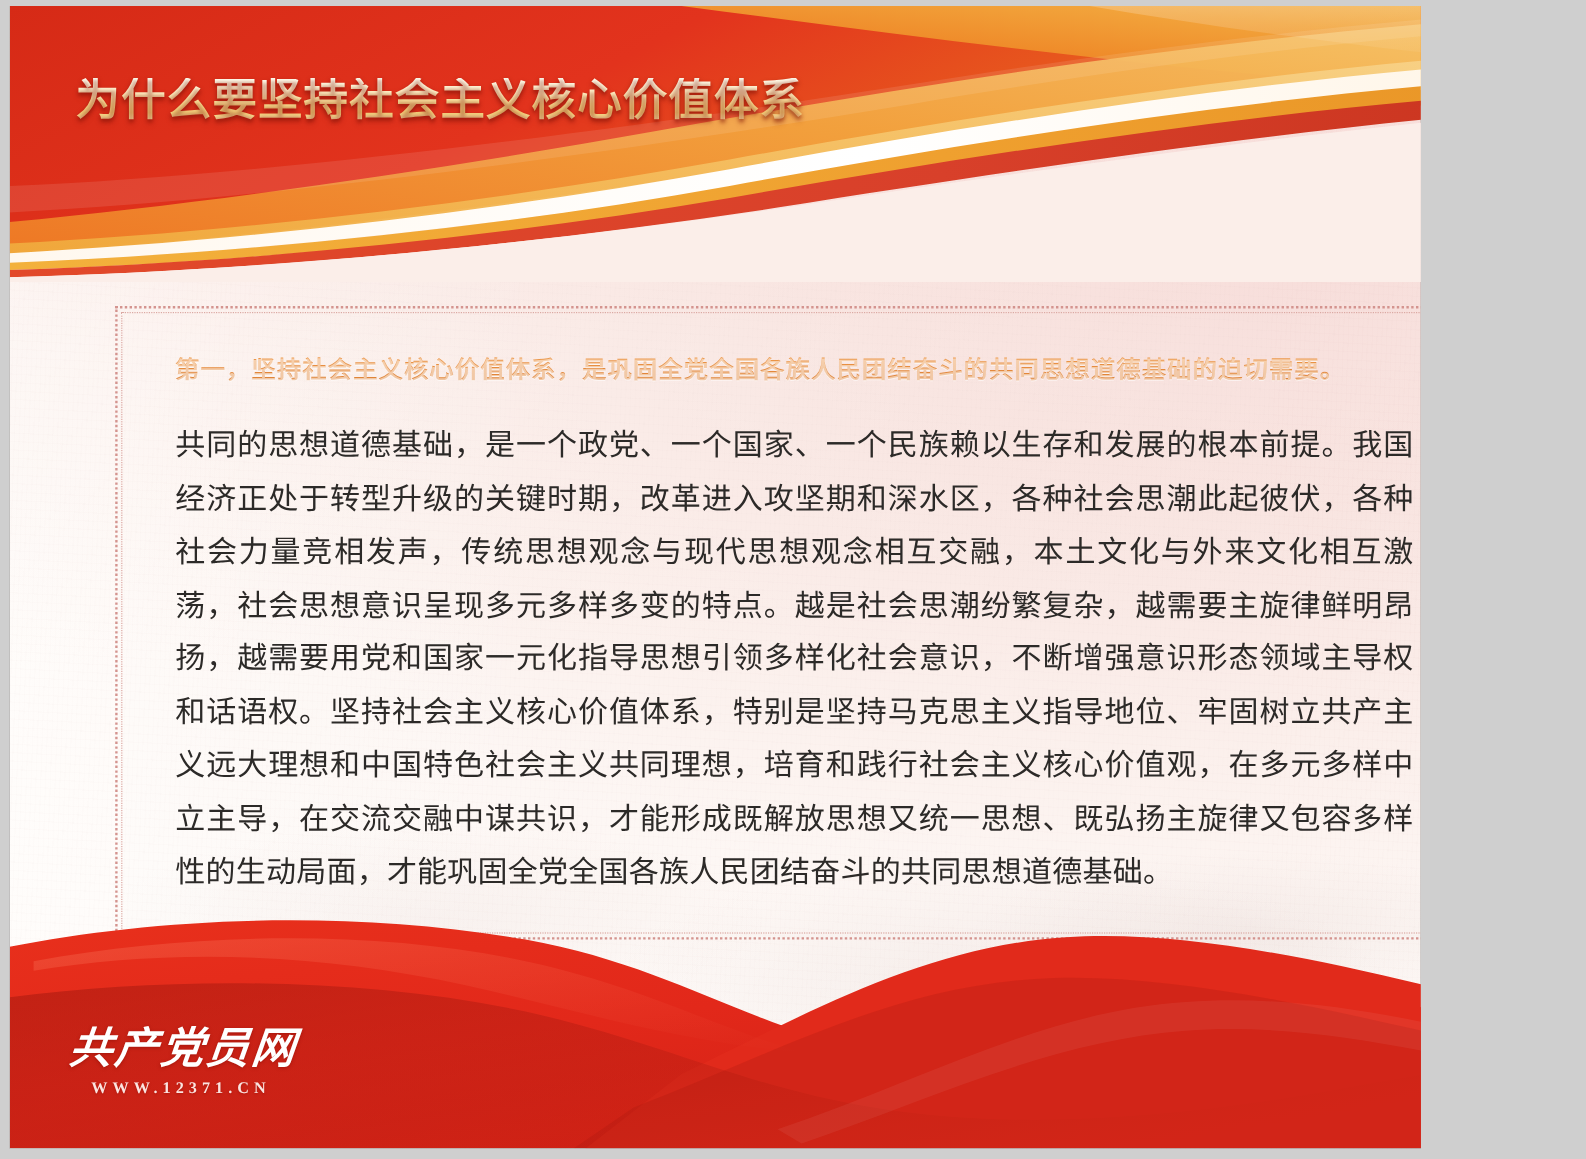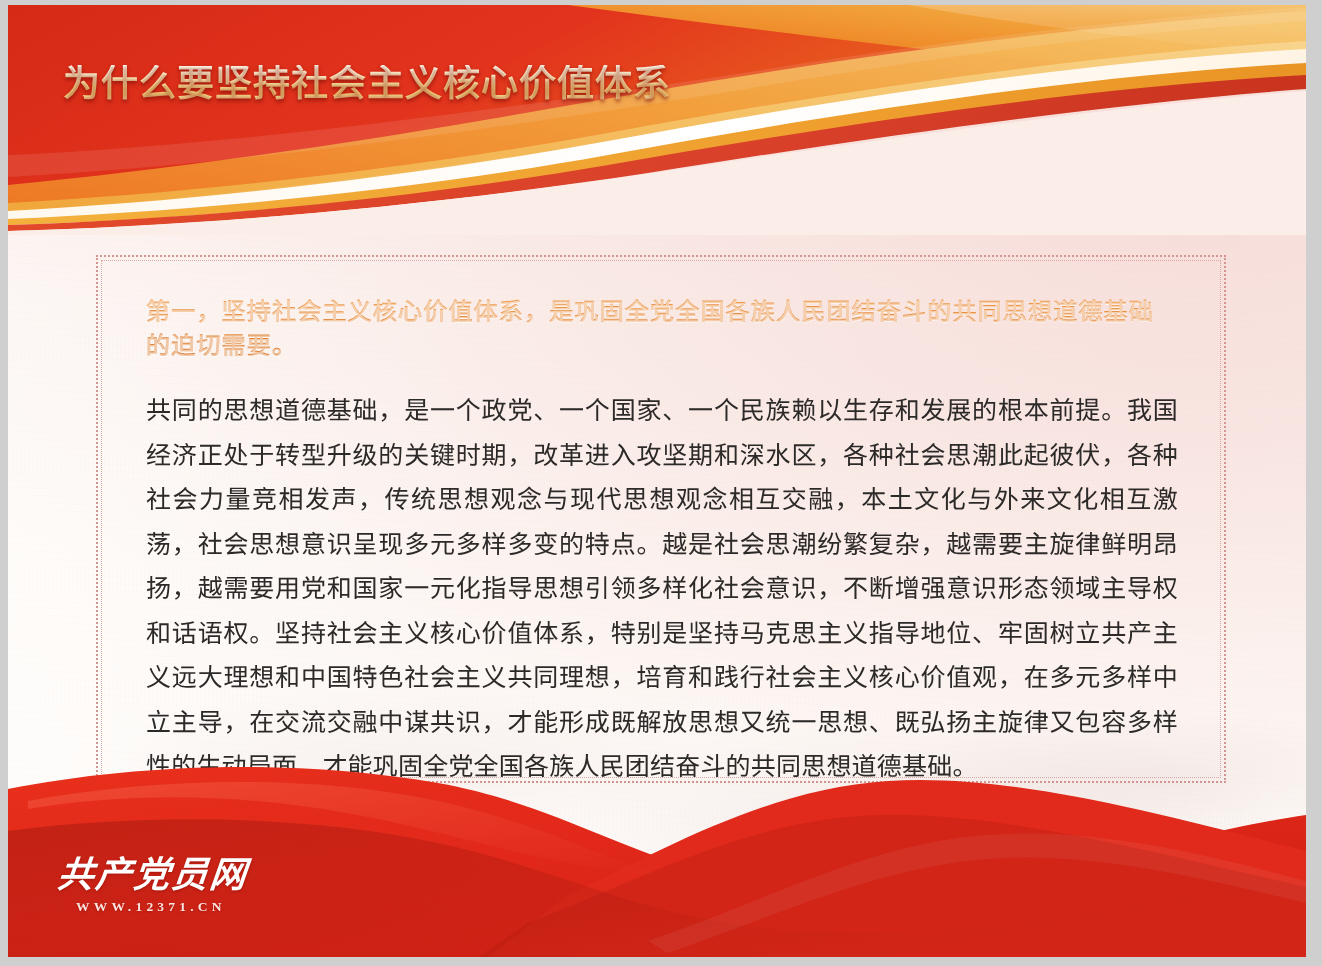--- a/index.html
+++ b/index.html
@@ -19,21 +19,21 @@
     overflow: hidden;
     background: #cfcfcf;
     box-sizing: border-box;
   }
 
   
   .slide-frame {
     position: absolute;
     left: 8px;
     top: 5px;
-    width: 1298px;
+    width: 1176px;
     height: 952px;
     overflow: hidden;
     background: #737373;
     box-sizing: border-box;
   }
 
   
   .paper-base {
     position: absolute;
     inset: 0;
@@ -107,21 +107,21 @@
     content: "";
     position: absolute;
     inset: 3px;
     border: 1px dotted #dba9a3;
     pointer-events: none;
   }
 
   .card-heading {
     position: relative;
     margin: 0 0 26px 0;
-    font-size: 24px;
+    font-size: 20px;
     font-weight: 700;
     line-height: 1.42;
     letter-spacing: 1.2px;
     color: #e08a3c;
     background: linear-gradient(180deg, #ef9c4e 0%, #e2873a 55%, #d97f34 100%);
     -webkit-background-clip: text;
     background-clip: text;
     -webkit-text-fill-color: transparent;
     text-shadow: 0 1px 0 rgba(255,255,255,0.55);
   }

